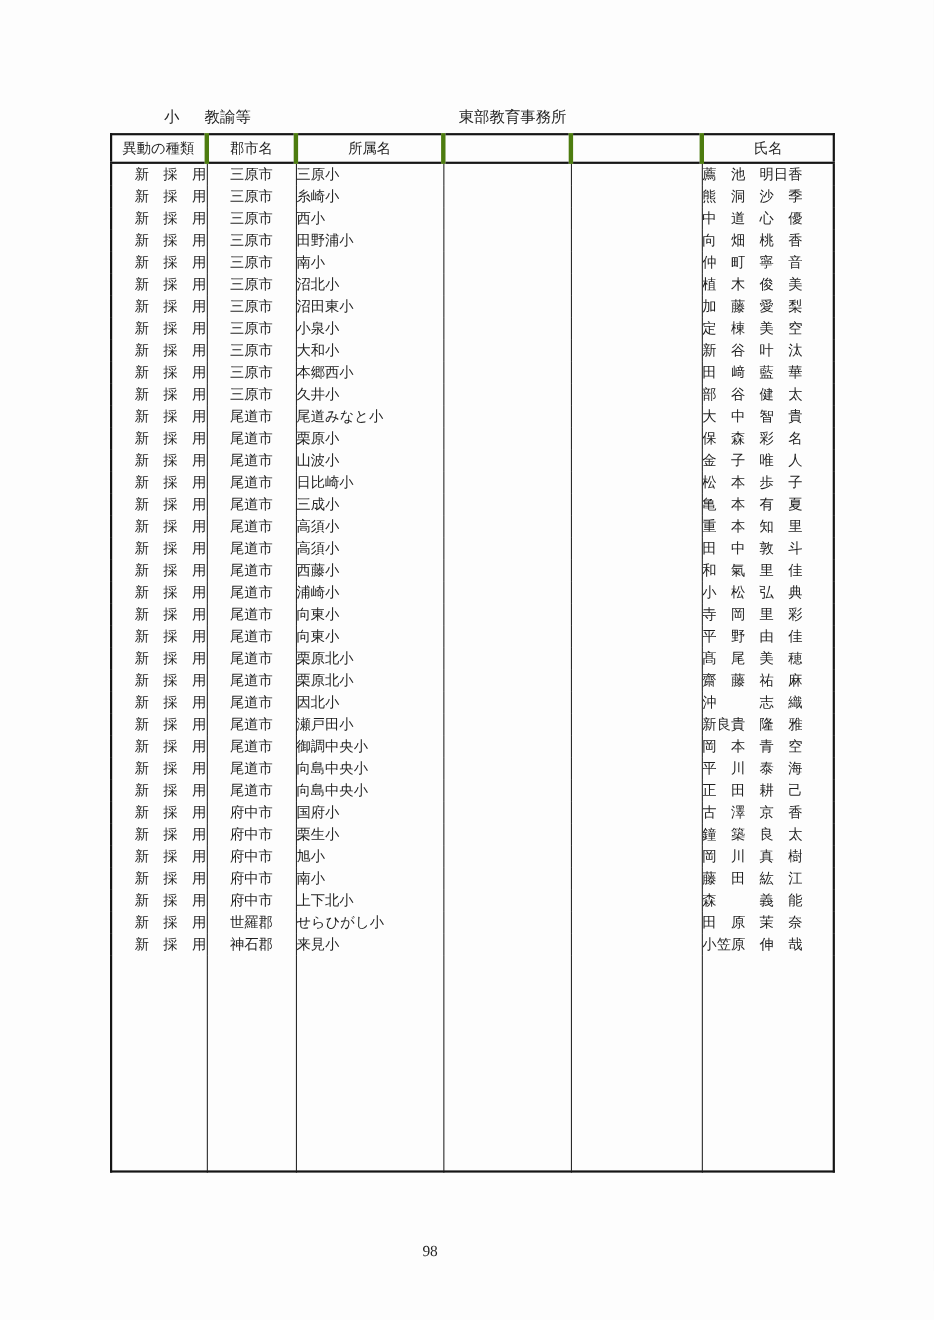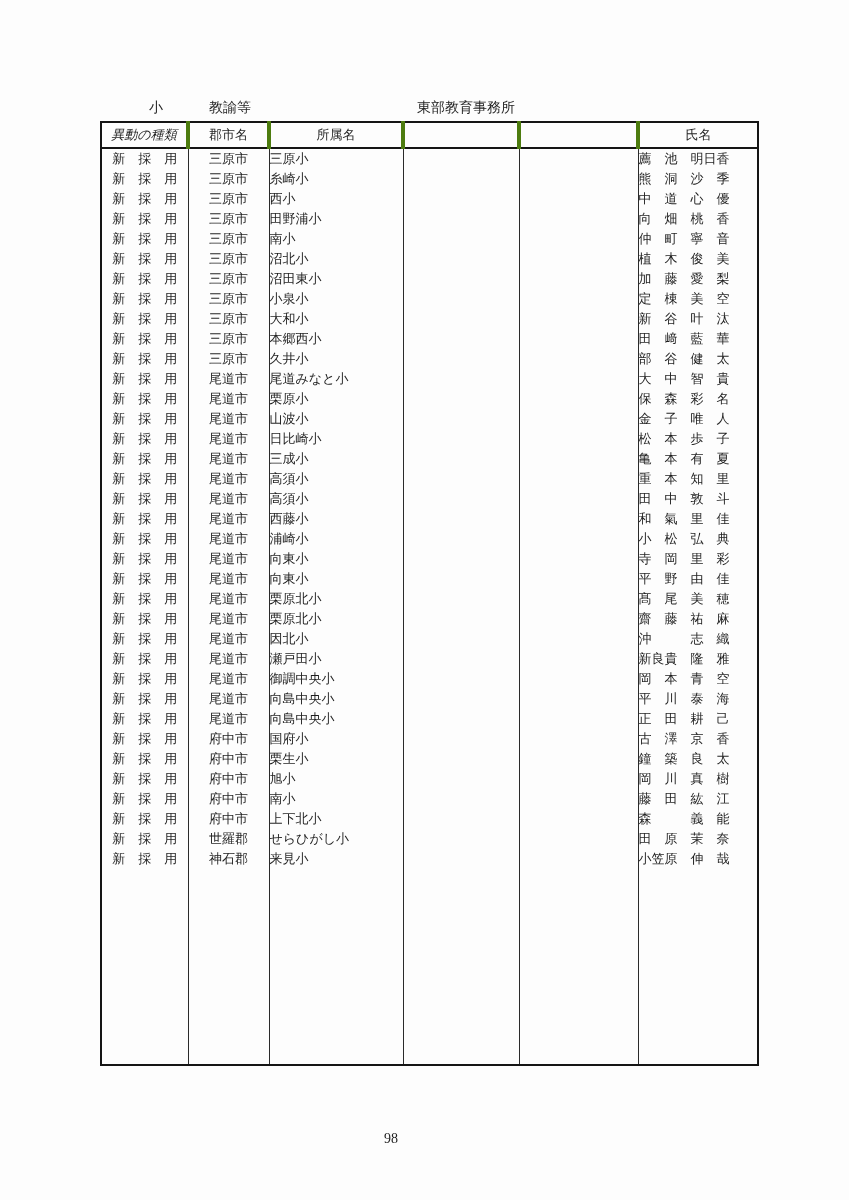--- a/index.html
+++ b/index.html
@@ -17,21 +17,21 @@
     position: absolute;
     top: 98px;
     left: 100px;
     width: 700px;
     height: 20px;
     font-size: 14px;
     line-height: 20px;
   }
   .title-item { position: absolute; top: 0; white-space: pre; }
   .title-school-level { left: 49px; }
-  .title-position    { left: 109px; }
+  .title-position    { left: 86px; }
   .title-office      { left: 317px; text-align: center; }
 
   table.roster {
     position: absolute;
     top: 121px;
     left: 100px;
     width: 657px;
     border: 2px solid #151515;
     border-collapse: collapse;
     table-layout: fixed;
@@ -47,32 +47,32 @@
   .roster th {
     height: 24px;
     font-weight: normal;
     font-size: 13px;
     text-align: center;
     vertical-align: middle;
     border-bottom: 2px solid #151515;
     border-left: 4px solid #4d7c0f;
     padding: 0;
   }
-  .roster th:first-child { border-left: none; font-style: italic; }
+  .roster th:first-child { border-left: none; }
 
   .roster td {
     height: 20px;
     line-height: 20px;
     padding: 0;
     vertical-align: middle;
     border-left: 1px solid #2a2a2a;
     overflow: hidden;
     white-space: nowrap;
   }
-  .roster td:first-child { border-left: none; }
+  .roster td:first-child { border-left: none; text-align: right; }
 
   .c-type   { text-align: center; white-space: pre; }
   .c-city   { padding-left: 4px; text-align: center; }
   .c-school { padding-left: 4px; }
   .c-name   { padding-left: 9px; white-space: pre; }
   tr.filler td { height: 195px; }
 
   .pageno {
     position: absolute;
     top: 1131px;

